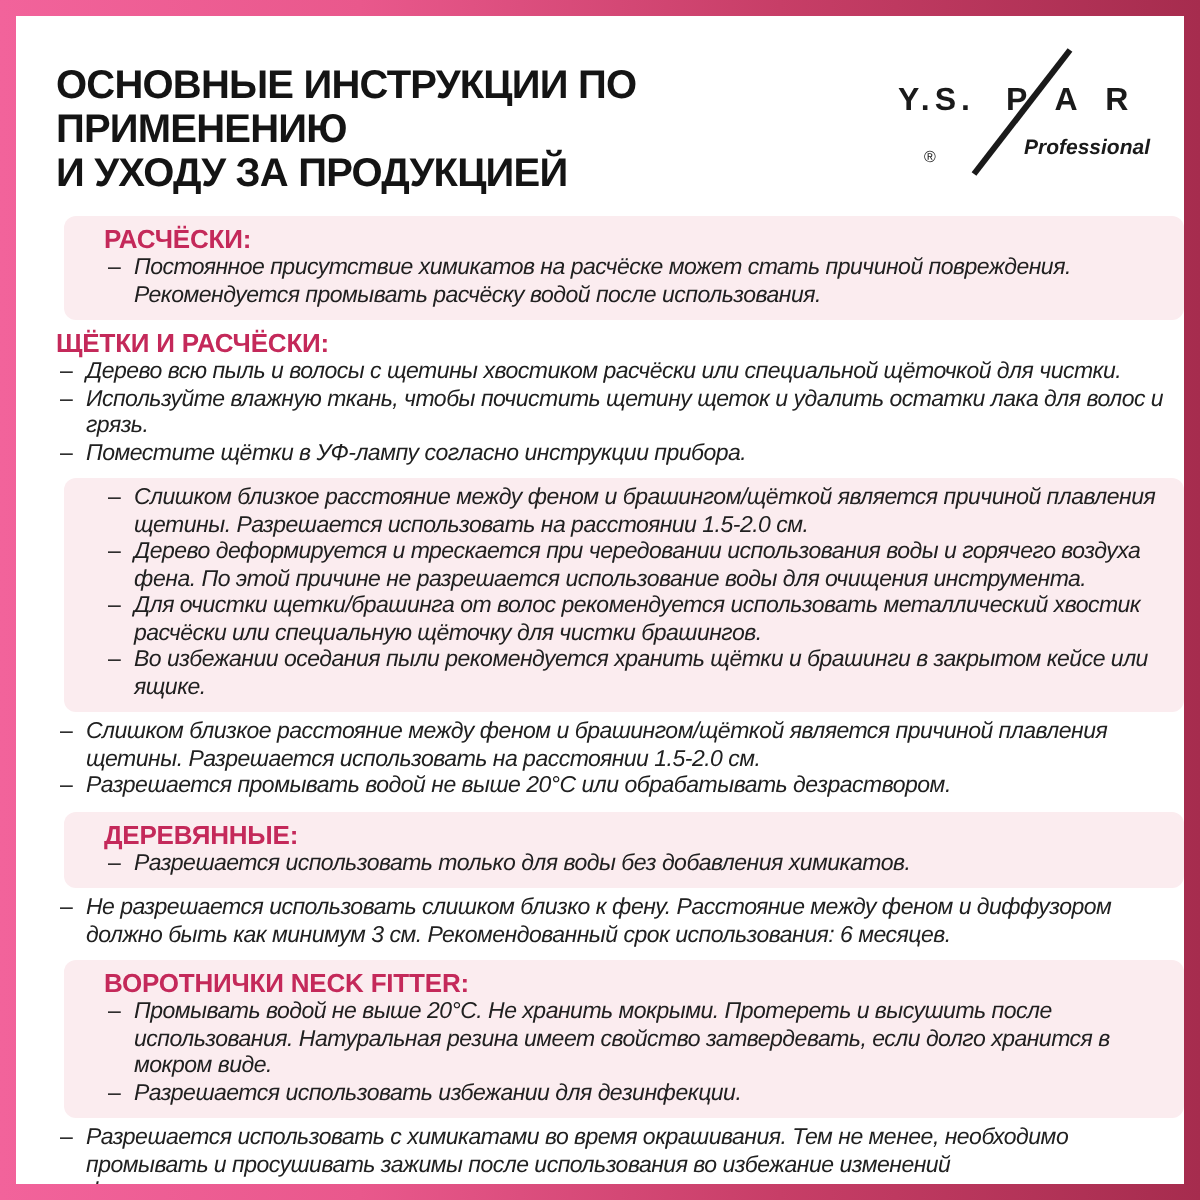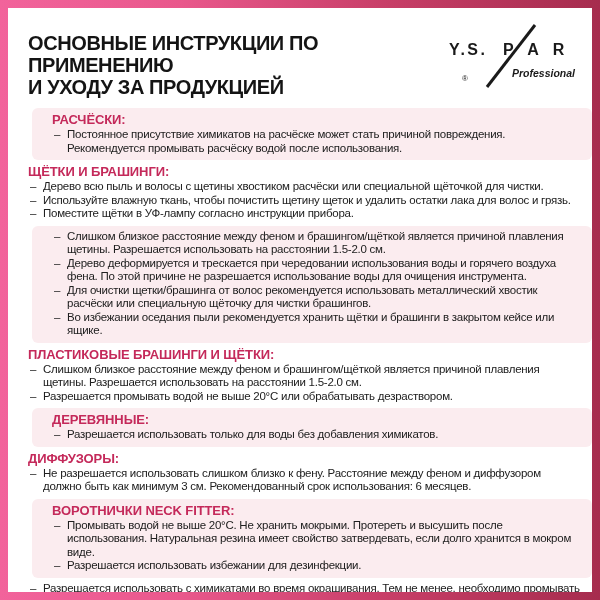--- a/index.html
+++ b/index.html
@@ -40,21 +40,21 @@
   .sec { padding: 4px 10px 5px 20px; }
   .sec.tinted { background: #fbecef; border-radius: 6px; margin-left: 24px; }
   .sec-h {
     font-size: 13px; font-weight: 700; color: #c4295a;
     line-height: 15px; letter-spacing: -0.1px; margin-bottom: 1px;
   }
   .bullet { display: flex; align-items: flex-start; }
   .dash { flex: none; width: 15px; font-size: 11.5px; line-height: 13.5px; color: #202020; padding-left: 2px; }
   .bt {
     font-size: 11.5px; line-height: 13.5px; letter-spacing: -0.25px;
-    color: #202020; max-width: 541px;
+    color: #202020; max-width: 541px; font-style: italic;
   }
 </style>
 </head>
 <body>
 
 <div class="frame">
   <div class="inner">
 
     <div class="header">
       <div class="title">
@@ -74,21 +74,21 @@
 
       <section class="sec tinted">
         <h2 class="sec-h">РАСЧЁСКИ:</h2>
         <div class="bullet">
           <span class="dash">–</span>
           <span class="bt">Постоянное присутствие химикатов на расчёске может стать причиной повреждения. Рекомендуется промывать расчёску водой после использования.</span>
         </div>
       </section>
 
       <section class="sec">
-        <h2 class="sec-h">ЩЁТКИ И БРАШИНГИ:</h2>
+        <h2 class="sec-h">ЩЁТКИ И РАСЧЁСКИ:</h2>
         <div class="bullet">
           <span class="dash">–</span>
           <span class="bt">Дерево всю пыль и волосы с щетины хвостиком расчёски или специальной щёточкой для чистки.</span>
         </div>
         <div class="bullet">
           <span class="dash">–</span>
           <span class="bt">Используйте влажную ткань, чтобы почистить щетину щеток и удалить остатки лака для волос и грязь.</span>
         </div>
         <div class="bullet">
           <span class="dash">–</span>
@@ -109,41 +109,39 @@
           <span class="dash">–</span>
           <span class="bt">Для очистки щетки/брашинга от волос рекомендуется использовать металлический хвостик расчёски или специальную щёточку для чистки брашингов.</span>
         </div>
         <div class="bullet">
           <span class="dash">–</span>
           <span class="bt">Во избежании оседания пыли рекомендуется хранить щётки и брашинги в закрытом кейсе или ящике.</span>
         </div>
       </section>
 
       <section class="sec">
-        <h2 class="sec-h">ПЛАСТИКОВЫЕ БРАШИНГИ И ЩЁТКИ:</h2>
         <div class="bullet">
           <span class="dash">–</span>
           <span class="bt">Слишком близкое расстояние между феном и брашингом/щёткой является причиной плавления щетины. Разрешается использовать на расстоянии 1.5-2.0 см.</span>
         </div>
         <div class="bullet">
           <span class="dash">–</span>
           <span class="bt">Разрешается промывать водой не выше 20°C или обрабатывать дезраствором.</span>
         </div>
       </section>
 
       <section class="sec tinted">
         <h2 class="sec-h">ДЕРЕВЯННЫЕ:</h2>
         <div class="bullet">
           <span class="dash">–</span>
           <span class="bt">Разрешается использовать только для воды без добавления химикатов.</span>
         </div>
       </section>
 
       <section class="sec">
-        <h2 class="sec-h">ДИФФУЗОРЫ:</h2>
         <div class="bullet">
           <span class="dash">–</span>
           <span class="bt">Не разрешается использовать слишком близко к фену. Расстояние между феном и диффузором должно быть как минимум 3 см. Рекомендованный срок использования: 6 месяцев.</span>
         </div>
       </section>
 
       <section class="sec tinted">
         <h2 class="sec-h">ВОРОТНИЧКИ NECK FITTER:</h2>
         <div class="bullet">
           <span class="dash">–</span>

